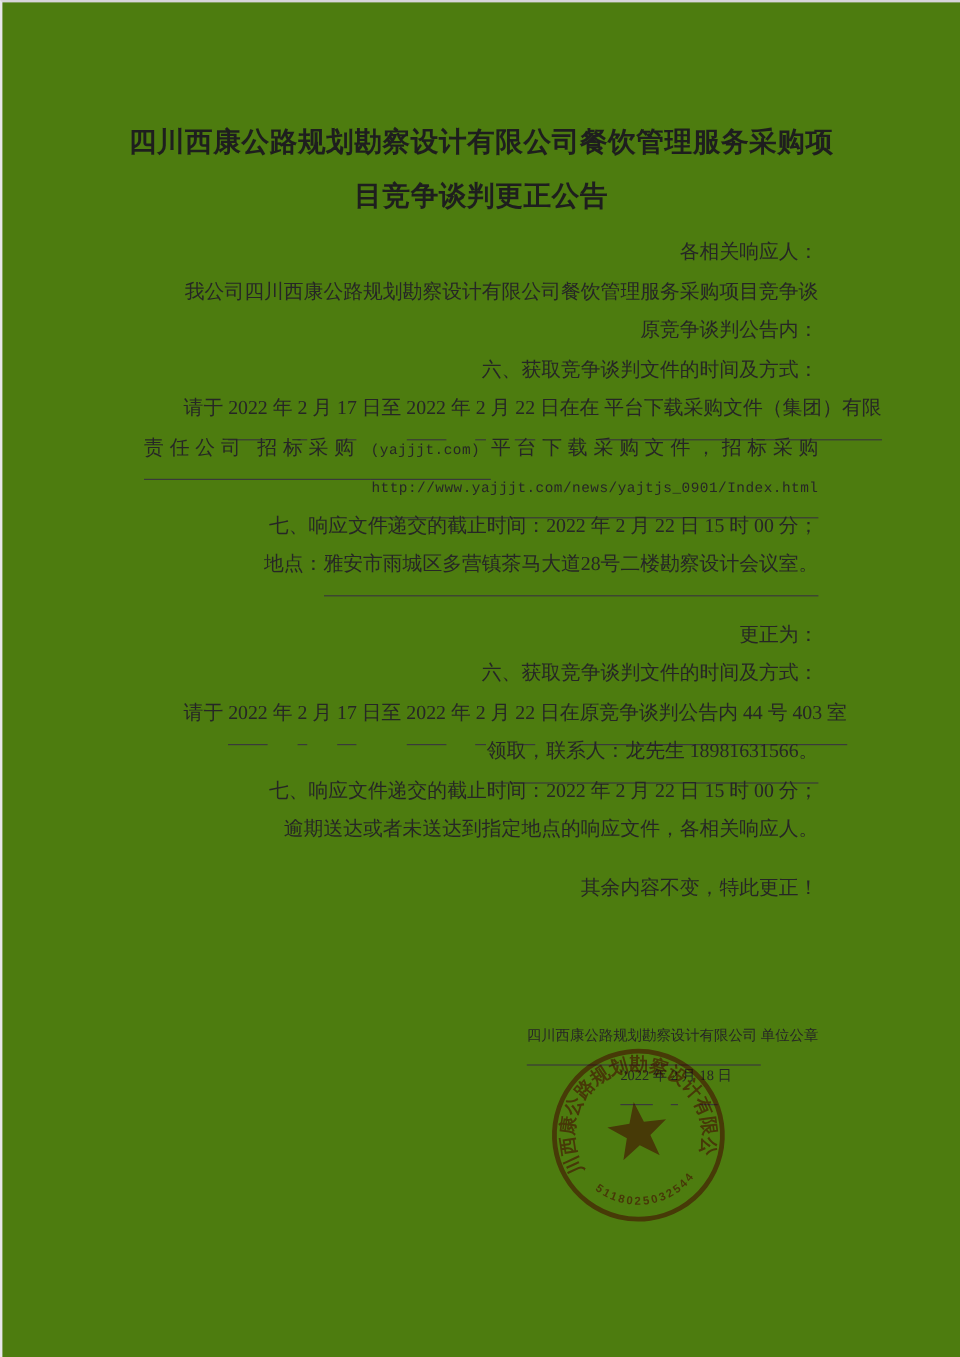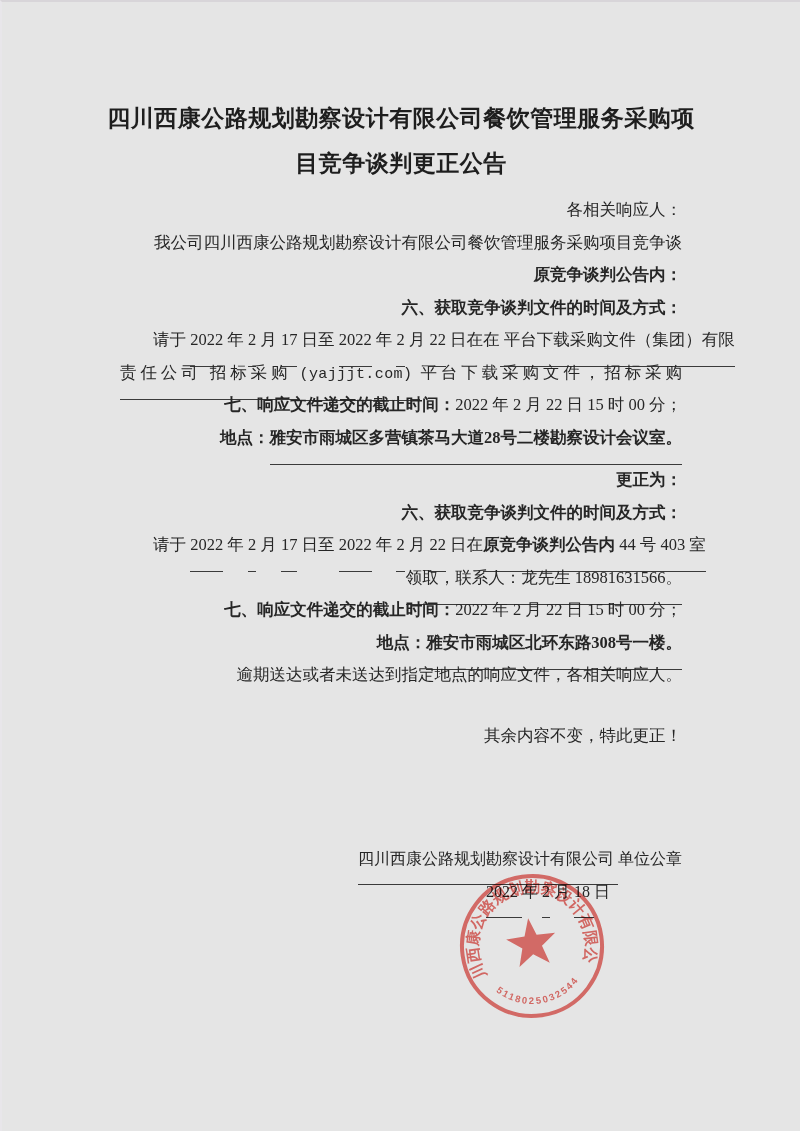--- a/index.html
+++ b/index.html
@@ -1,19 +1,19 @@
 <!DOCTYPE html>
 <html><head>
 <meta charset="utf-8">
 <style>
   html,body{margin:0;padding:0;background:#ffffff;}
   .page{
     position:relative;
     width:800px;height:1131px;
-    background:#e5e5e5;
+    background:#4d7c0f;
     box-sizing:border-box;
     border-top:2px solid #d8d5d9;
     border-left:2px solid #e8e6ea;
     overflow:hidden;
     font-family:"Liberation Serif","DejaVu Serif",serif;
     color:#262626;
   }
   .title{
     padding-top:94px;
     text-align:center;
@@ -29,36 +29,36 @@
     font-size:16.5px;
   }
   .line{
     line-height:32.5px;
     height:32.5px;
     white-space:nowrap;
     text-align:right;
   }
   .indent{ text-indent:33px; }
   .just{ text-align:justify; text-align-last:justify; }
-  .gap-before{ margin-top:10px; }
-  .closing-gap{ margin-top:28px; }
-  .b, .line .b{ font-weight:bold; }
+  .gap-before{ margin-top:26px; }
+  .closing-gap{ margin-top:16px; }
+  .b, .line .b{ font-weight:normal; }
   .u{
     border-bottom:1.5px solid #3a3a3a;
     padding-bottom:17px;
   }
   .m{
     font-family:"Liberation Mono","DejaVu Sans Mono",monospace;
-    font-size:15px;
+    font-size:12px;
     letter-spacing:0.4px;
   }
   .sig-block{
     margin-top:91px;
     padding:0 118px;
-    font-size:16px;
+    font-size:12px;
     position:relative;
     z-index:2;
   }
   .sig-line{
     line-height:32.5px;
     height:32.5px;
     white-space:nowrap;
     text-align:right;
   }
   .sig-date{ padding-right:72px;text-align:right; }
@@ -86,29 +86,29 @@
     <div>目竞争谈判更正公告</div>
   </div>
 
   <div class="body-text">
     <div class="line indent"><span>各相关响应人：</span></div>
     <div class="line indent"><span>我公司四川西康公路规划勘察设计有限公司餐饮管理服务采购项目竞争谈</span></div>
     <div class="line indent"><span class="b">原竞争谈判公告内：</span></div>
     <div class="line indent"><span class="b">六、获取竞争谈判文件的时间及方式：</span></div>
     <div class="line indent"><span>请于 </span><span class="u">2022</span><span> 年 </span><span class="u">2</span><span> 月 </span><span class="u">17</span><span> 日至 </span><span class="u">2022</span><span> 年 </span><span class="u">2</span><span> 月 </span><span class="u">22</span><span> 日在在</span><span class="u"> 平台下载采购文件（集团）有限</span></div>
     <div class="line just"><span class="u">责任公司  招标采购 </span><span class="u m">(yajjjt.com)</span><span class="u"> </span><span> 平台下载采购文件，招标采购</span></div>
+    <div class="line"><span class="u m">http://www.yajjjt.com/news/yajtjs_0901/Index.html</span></div>
     <div class="line indent"><span class="b">七、响应文件递交的截止时间：</span><span>2022 年 2 月 22 日 15 时 00 分；</span></div>
     <div class="line indent"><span class="b">地点：</span><span class="u b">雅安市雨城区多营镇茶马大道28号二楼勘察设计会议室。 </span></div>
 
     <div class="line indent gap-before"><span class="b">更正为：</span></div>
     <div class="line indent"><span class="b">六、获取竞争谈判文件的时间及方式：</span></div>
     <div class="line indent"><span>请于 </span><span class="u">2022</span><span> 年 </span><span class="u">2</span><span> 月 </span><span class="u">17</span><span> 日至 </span><span class="u">2022</span><span> 年 </span><span class="u">2</span><span> 月 </span><span class="u">22</span><span> 日在</span><span class="u b">原竞争谈判公告内</span><span class="u"> 44 号 403 室</span></div>
     <div class="line"><span class="u">领取，联系人：龙先生 18981631566。 </span></div>
     <div class="line indent"><span class="b">七、响应文件递交的截止时间：</span><span>2022 年 2 月 22 日 15 时 00 分；</span></div>
-    <div class="line indent"><span class="b">地点：</span><span class="u b">雅安市雨城区北环东路308号一楼。 </span></div>
     <div class="line indent"><span>逾期送达或者未送达到指定地点的响应文件，各相关响应人。</span></div>
 
     <div class="line closing-gap"><span>其余内容不变，特此更正！</span></div>
   </div>
 
   <div class="sig-block">
     <div class="sig-line"><span class="u">四川西康公路规划勘察设计有限公司 </span><span> 单位公章</span></div>
     <div class="sig-line sig-date"><span class="u"> 2022 </span><span> 年 </span><span class="u">2</span><span> 月 </span><span class="u"> 18 </span><span> 日</span></div>
   </div>
 

